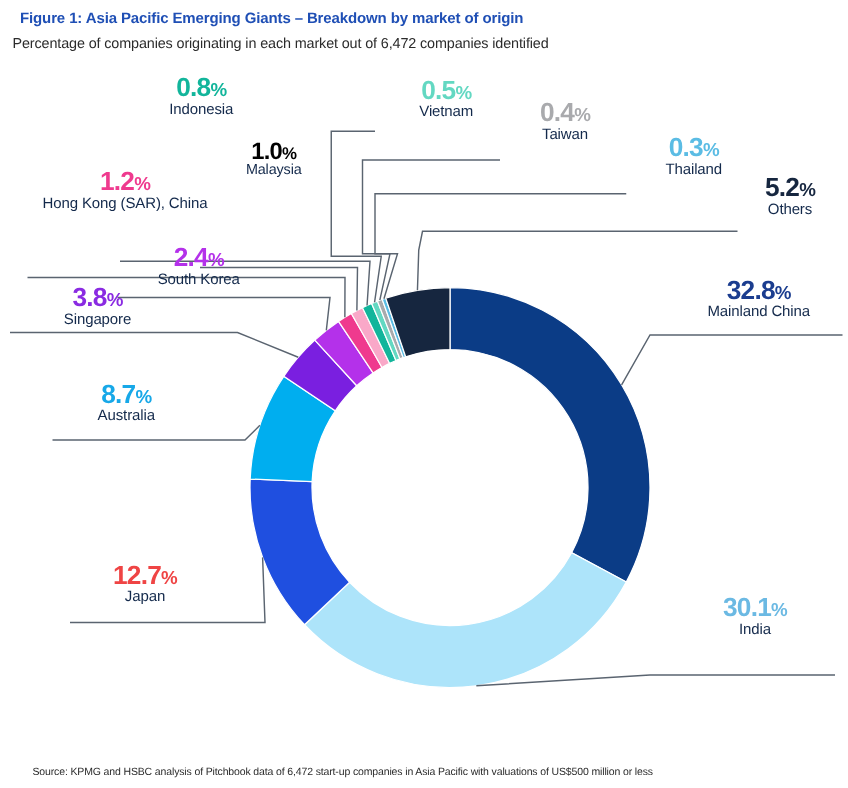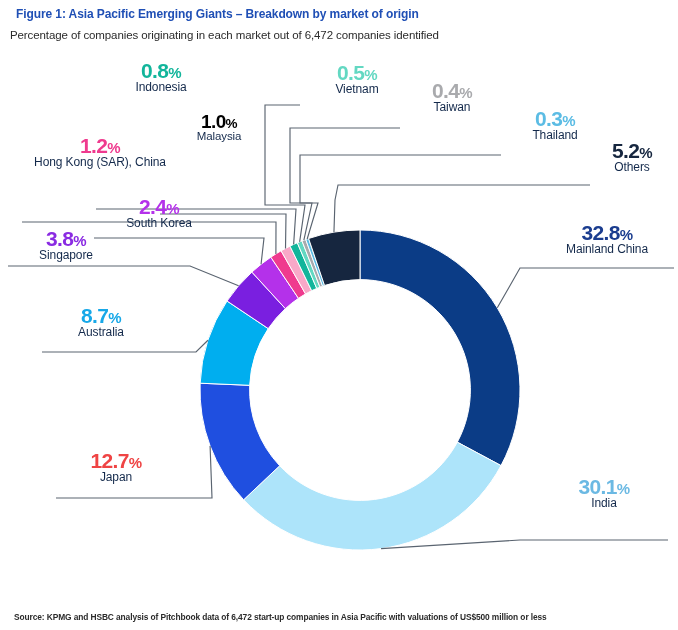--- a/index.html
+++ b/index.html
@@ -36,24 +36,24 @@
     left: 10px;
     top: 29px;
     font-size: 11.5px;
     font-weight: normal;
     color: #2b2b2b;
     letter-spacing: -0.1px;
     white-space: nowrap;
   }
   .fig-source {
     position: absolute;
-    left: 14px;
+    left: 26px;
     top: 612px;
     font-size: 8.4px;
-    font-weight: bold;
+    font-weight: normal;
     color: #2b2b2b;
     letter-spacing: -0.1px;
     white-space: nowrap;
   }
 
   
   #chart-svg {
     position: absolute;
     left: 0;
     top: 0;
@@ -151,21 +151,21 @@
     <span class="name">Hong Kong (SAR), China</span>
   </div>
 
   <div class="callout align-center" style="left:94px; top:196px; width:130px;">
     <span class="pct" style="color: rgb(180, 49, 234);">
       <span>2.4</span><span class="sym">%</span>
     </span>
     <span class="name">South Korea</span>
   </div>
 
-  <div class="callout align-center" style="left:4px; top:228px; width:124px;">
+  <div class="callout align-center" style="left:16px; top:228px; width:124px;">
     <span class="pct" style="color: rgb(138, 43, 226);">
       <span>3.8</span><span class="sym">%</span>
     </span>
     <span class="name">Singapore</span>
   </div>
 
   <div class="callout align-center" style="left:42px; top:305px; width:118px;">
     <span class="pct" style="color: rgb(23, 168, 232);">
       <span>8.7</span><span class="sym">%</span>
     </span>

